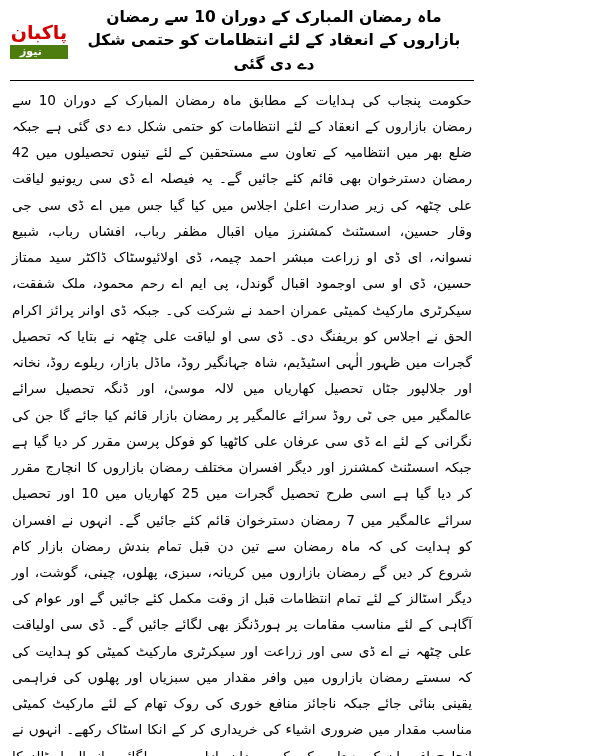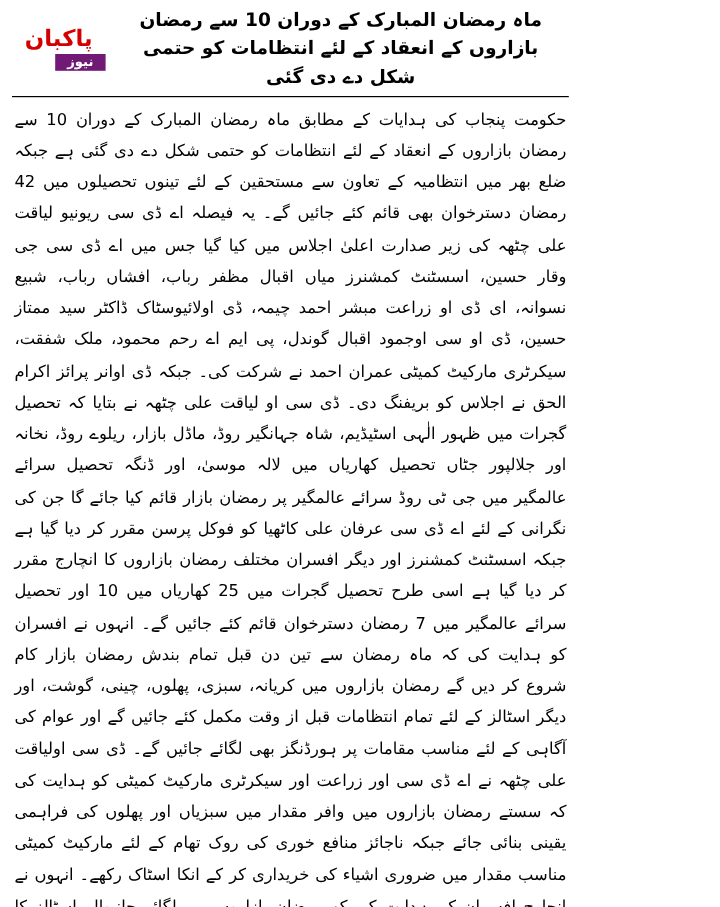--- a/index.html
+++ b/index.html
@@ -40,28 +40,27 @@
   .logo-top {
     color: #d40000;
     font-weight: bold;
     font-size: 19px;
     letter-spacing: 0px;
     font-family: "DejaVu Sans", sans-serif;
     direction: rtl;
   }
   .logo-bottom {
     display: inline-block;
-    background: #701a75;
+    background: #4d7c0f;
     color: #ffffff;
     font-weight: bold;
     font-size: 11px;
-    padding: 1px 10px 2px 10px;
+    padding: 1px 26px 2px 10px;
     margin-top: 2px;
     direction: rtl;
-    margin-left: 36px;
   }
   .headline {
     flex: 1 1 auto;
     direction: rtl;
     text-align: center;
     font-weight: bold;
     font-size: 15.5px;
     line-height: 1.5;
     padding-right: 4px;
     padding-left: 2px;

